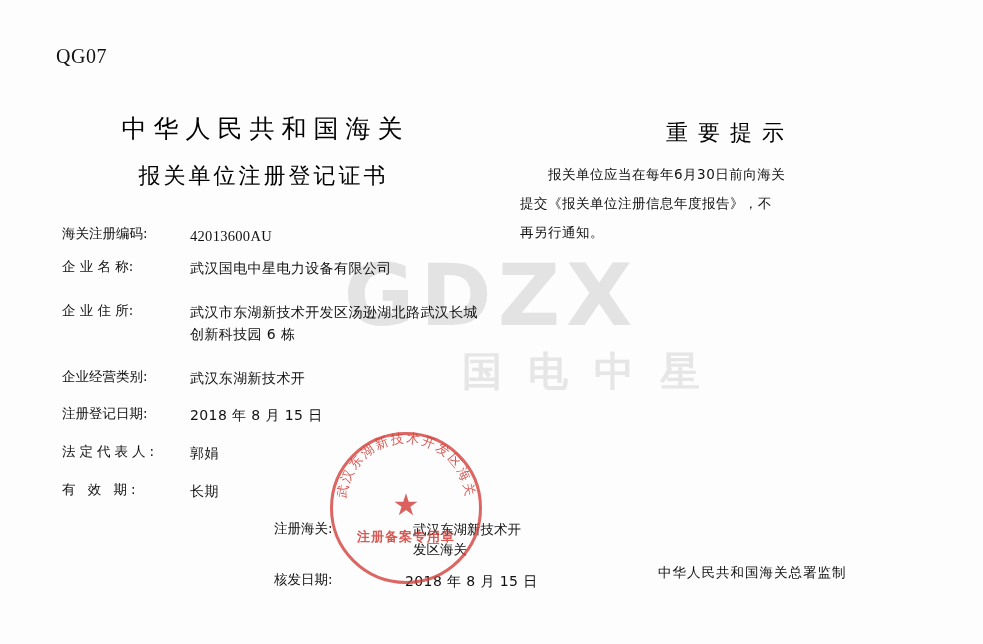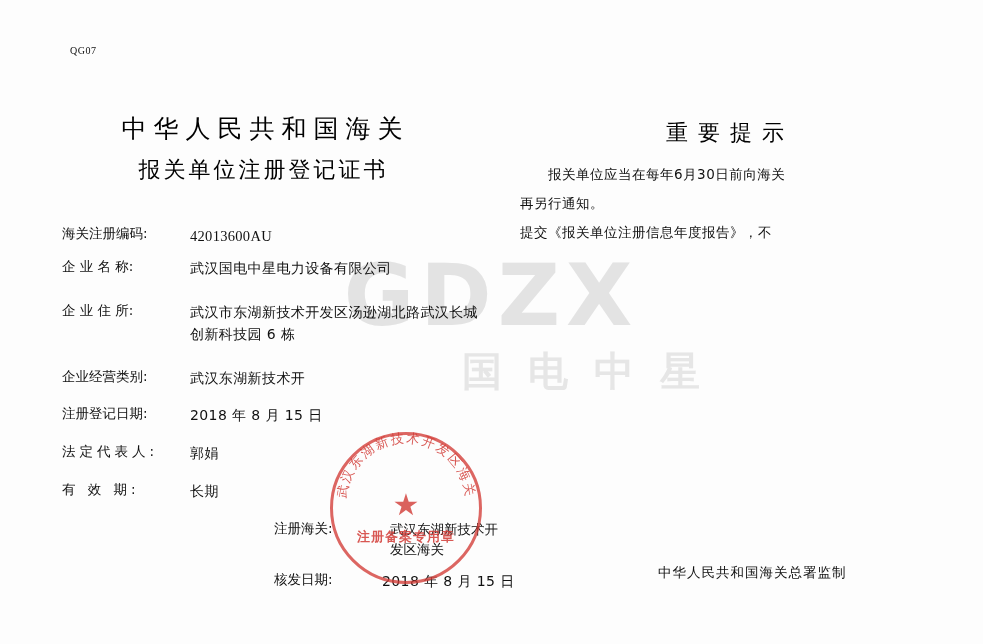--- a/index.html
+++ b/index.html
@@ -45,24 +45,24 @@
     font-size: 40px;
     letter-spacing: 26px;
     color: #e6e6e6;
     text-align: right;
     text-indent: 26px;
   }
 
   
   .form-code {
     position: absolute;
-    left: 70px;
+    left: 56px;
     top: 45px;
     font-family: "Liberation Serif", serif;
-    font-size: 10px;
+    font-size: 20px;
     letter-spacing: 0.5px;
     color: #111;
   }
 
   
   .title-block {
     position: absolute;
     left: 62px;
     top: 112px;
     width: 400px;
@@ -70,21 +70,21 @@
   }
   .title-line1 {
     font-size: 25px;
     letter-spacing: 7px;
     text-indent: 7px;
     color: #000;
     font-family: "DejaVu Sans", sans-serif;
     font-weight: 500;
   }
   .title-line2 {
-    margin-top: 10px;
+    margin-top: 16px;
     font-size: 22px;
     letter-spacing: 3px;
     text-indent: 3px;
     color: #000;
     font-family: "DejaVu Sans", sans-serif;
     font-weight: 500;
   }
 
   .fields {
     position: absolute;
@@ -128,21 +128,21 @@
   .bottom-fields {
     position: absolute;
     left: 274px;
     top: 520px;
     width: 330px;
   }
   .bottom-fields .field-label {
     width: 108px;
     flex: 0 0 108px;
   }
-  .bottom-fields .field-row { margin-bottom: 12px; }
+  .bottom-fields .field-row { margin-bottom: 12px; gap: 23px; }
   .customs-name {
     font-family: "DejaVu Sans", sans-serif;
     font-size: 13.5px;
     line-height: 1.45;
     color: #111;
     margin-left: 8px;
   }
 
   
   .notice-title {
@@ -300,22 +300,22 @@
     </div>
     <div class="field-row">
       <div class="field-label">核发日期:</div>
       <div class="field-value">2018 年 8 月 15 日</div>
     </div>
   </div>
 
   <div class="notice-title">重要提示</div>
   <div class="notice-body">
     <p class="indent">报关单位应当在每年6月30日前向海关</p>
+    <p>提交《报关单位注册信息年度报告》，不</p>
     <p>再另行通知。</p>
-    <p>提交《报关单位注册信息年度报告》，不</p>
   </div>
 
   <div class="issuer">中华人民共和国海关总署监制</div>
 
   <div class="seal">
     <div class="seal-ring"></div>
     <svg class="seal-arc" viewBox="0 0 152 152">
       <defs>
         <path id="arcpath" d="M 18,86 A 60,60 0 1 1 134,86"></path>
       </defs>

